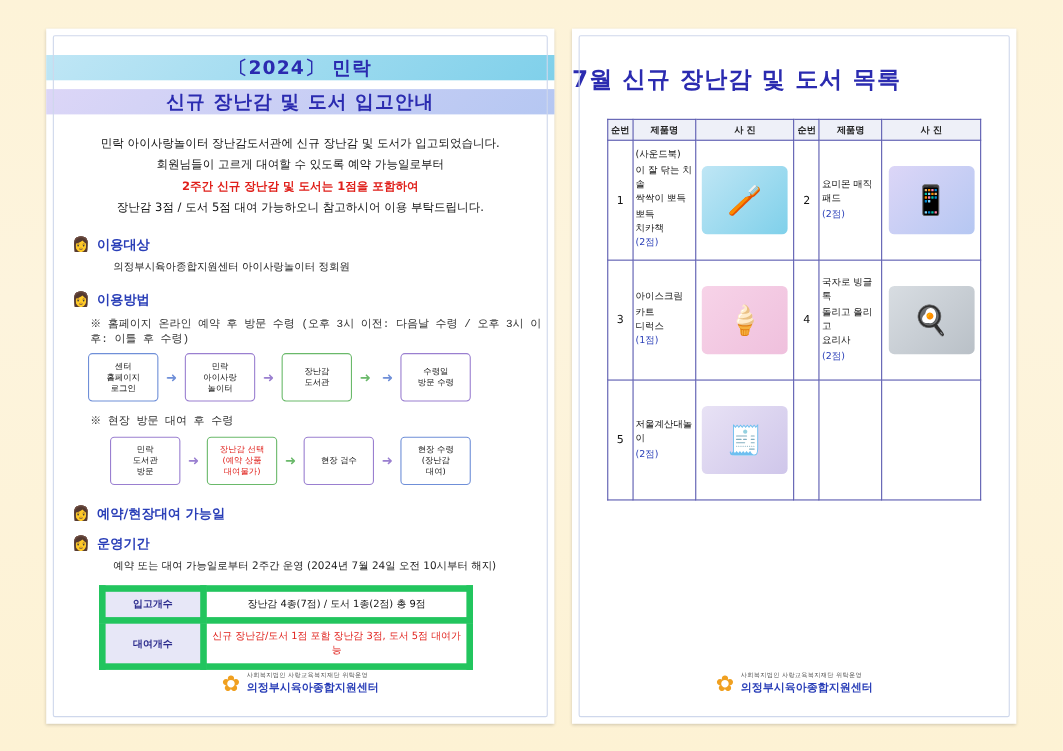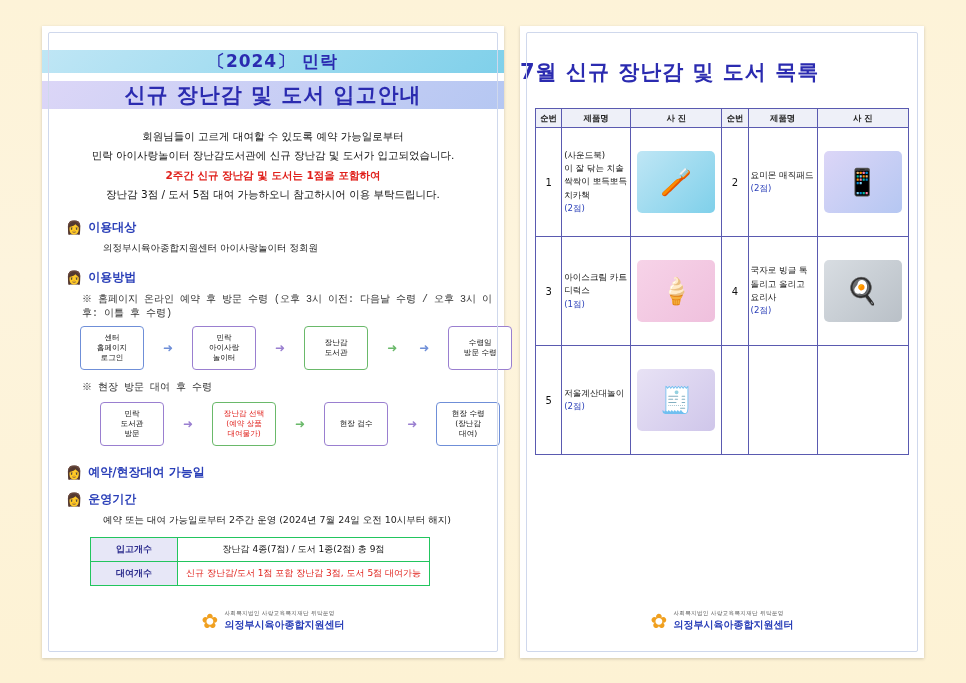--- a/index.html
+++ b/index.html
@@ -23,71 +23,71 @@
     content:"";position:absolute;inset:6px;border:1px solid #cfd8ec;border-radius:2px;
     pointer-events:none;
   }
 
   
   .l-title{
     text-align:center;margin-top:24px;color:#2b2bb0;font-weight:bold;
     letter-spacing:1px;
   }
   .l-title .t1{font-size:17px;display:block;}
-  .l-title .t2{font-size:21px;display:block;margin-top:8px;}
+  .l-title .t2{font-size:17px;display:block;margin-top:8px;}
 
   .intro{
     margin:18px 26px 0 26px;text-align:center;font-size:10.5px;color:#111;
     line-height:1.85;
   }
   .intro .red{color:#e0201b;font-weight:bold;}
 
   .sec{margin:14px 0 0 24px;display:flex;align-items:center;gap:6px;}
   .sec .emo{font-size:13px;}
   .sec .lbl{color:#2a3fb8;font-weight:bold;font-size:12px;}
   .sec-body{margin:4px 0 0 61px;font-size:9.5px;color:#222;line-height:1.6;}
   .note{margin:6px 0 0 40px;font-size:10px;color:#333;font-family:Liberation Mono, monospace;}
 
-  .flow{display:flex;align-items:center;gap:16px;margin:6px 0 0 38px;}
+  .flow{display:flex;align-items:center;gap:4px;margin:6px 0 0 38px;}
   .box{
     border:1.4px solid #7fbf7f;border-radius:4px;background:#fff;
     min-height:34px;min-width:52px;padding:4px 5px;
     font-size:7.6px;line-height:1.35;text-align:center;color:#111;
     display:flex;align-items:center;justify-content:center;
   }
   .arrow{color:#6ab96a;font-size:12px;padding:0 3px;}
   .b-blue{border-color:#6f8fd8;} .a-blue{color:#6f8fd8;}
   .b-purple{border-color:#9a7fd0;} .a-purple{color:#9a7fd0;}
   .b-green{border-color:#6ab96a;}
   .red-t{color:#e0201b;}
 
   .flow2{margin-top:8px;}
   .tbl{
     margin:10px 0 0 48px;border-collapse:collapse;font-size:9px;width:340px;
   }
-  .tbl td{border:1px solid #22c55e;padding:5px 4px;text-align:center;color:#111;}
+  .tbl td{border:6px solid #22c55e;padding:5px 4px;text-align:center;color:#111;}
   .tbl td.h{background:#e7e7f7;color:#2a2a8c;font-weight:bold;width:78px;}
   .tbl td.r{color:#e0201b;}
 
   .footer{
     position:absolute;bottom:26px;left:0;right:0;text-align:center;
   }
   .logo-row{display:inline-flex;align-items:center;gap:6px;}
   .logo-mark{font-size:20px;color:#f0a020;line-height:1;}
   .logo-txt{text-align:left;}
   .logo-txt .l1{font-size:5.6px;color:#555;display:block;letter-spacing:.3px;}
   .logo-txt .l2{font-size:10px;color:#2a3fb8;font-weight:bold;display:block;text-align:center;}
 
   
   .r-title{
     text-align:left;margin-top:32px;color:#2b2bb0;font-weight:bold;font-size:21px;
     letter-spacing:1px;
   }
   .rtbl{
-    margin:22px auto 0 auto;border-collapse:collapse;width:374px;
+    margin:22px auto 0 auto;border-collapse:collapse;width:340px;
     font-size:8.6px;color:#111;border-radius:20px;
   }
   .rtbl th,.rtbl td{border:1px solid #5a5ab0;}
   .rtbl th{background:#eef0f8;color:#222;font-weight:bold;font-size:8.4px;height:16px;}
   .rtbl td.num{width:26px;text-align:center;font-size:10px;}
   .rtbl td.nm{width:74px;text-align:left;line-height:1.55;padding:4px 2px;}
   .rtbl td.pic{width:88px;height:104px;text-align:center;vertical-align:middle;padding:2px;}
   .rtbl td.nm .pt{color:#2a3fb8;}
   .toy{
     width:78px;height:62px;border-radius:5px;margin:0 auto;
@@ -105,22 +105,22 @@
 
 <div class="page">
 
   <div class="sheet left">
     <div class="l-title">
       <span class="t1">〔2024〕 민락</span>
       <span class="t2">신규 장난감 및 도서 입고안내</span>
     </div>
 
     <div class="intro">
+      <div>민락 아이사랑놀이터 장난감도서관에 신규 장난감 및 도서가 입고되었습니다.</div>
       <div>회원님들이 고르게 대여할 수 있도록 예약 가능일로부터</div>
-      <div>민락 아이사랑놀이터 장난감도서관에 신규 장난감 및 도서가 입고되었습니다.</div>
       <div class="red">2주간 신규 장난감 및 도서는 1점을 포함하여</div>
       <div>장난감 3점 / 도서 5점 대여 가능하오니 참고하시어 이용 부탁드립니다.</div>
     </div>
 
     <div class="sec">
       <span class="emo">👩</span>
       <span class="lbl">이용대상</span>
     </div>
     <div class="sec-body">의정부시육아종합지원센터 아이사랑놀이터 정회원</div>
 

